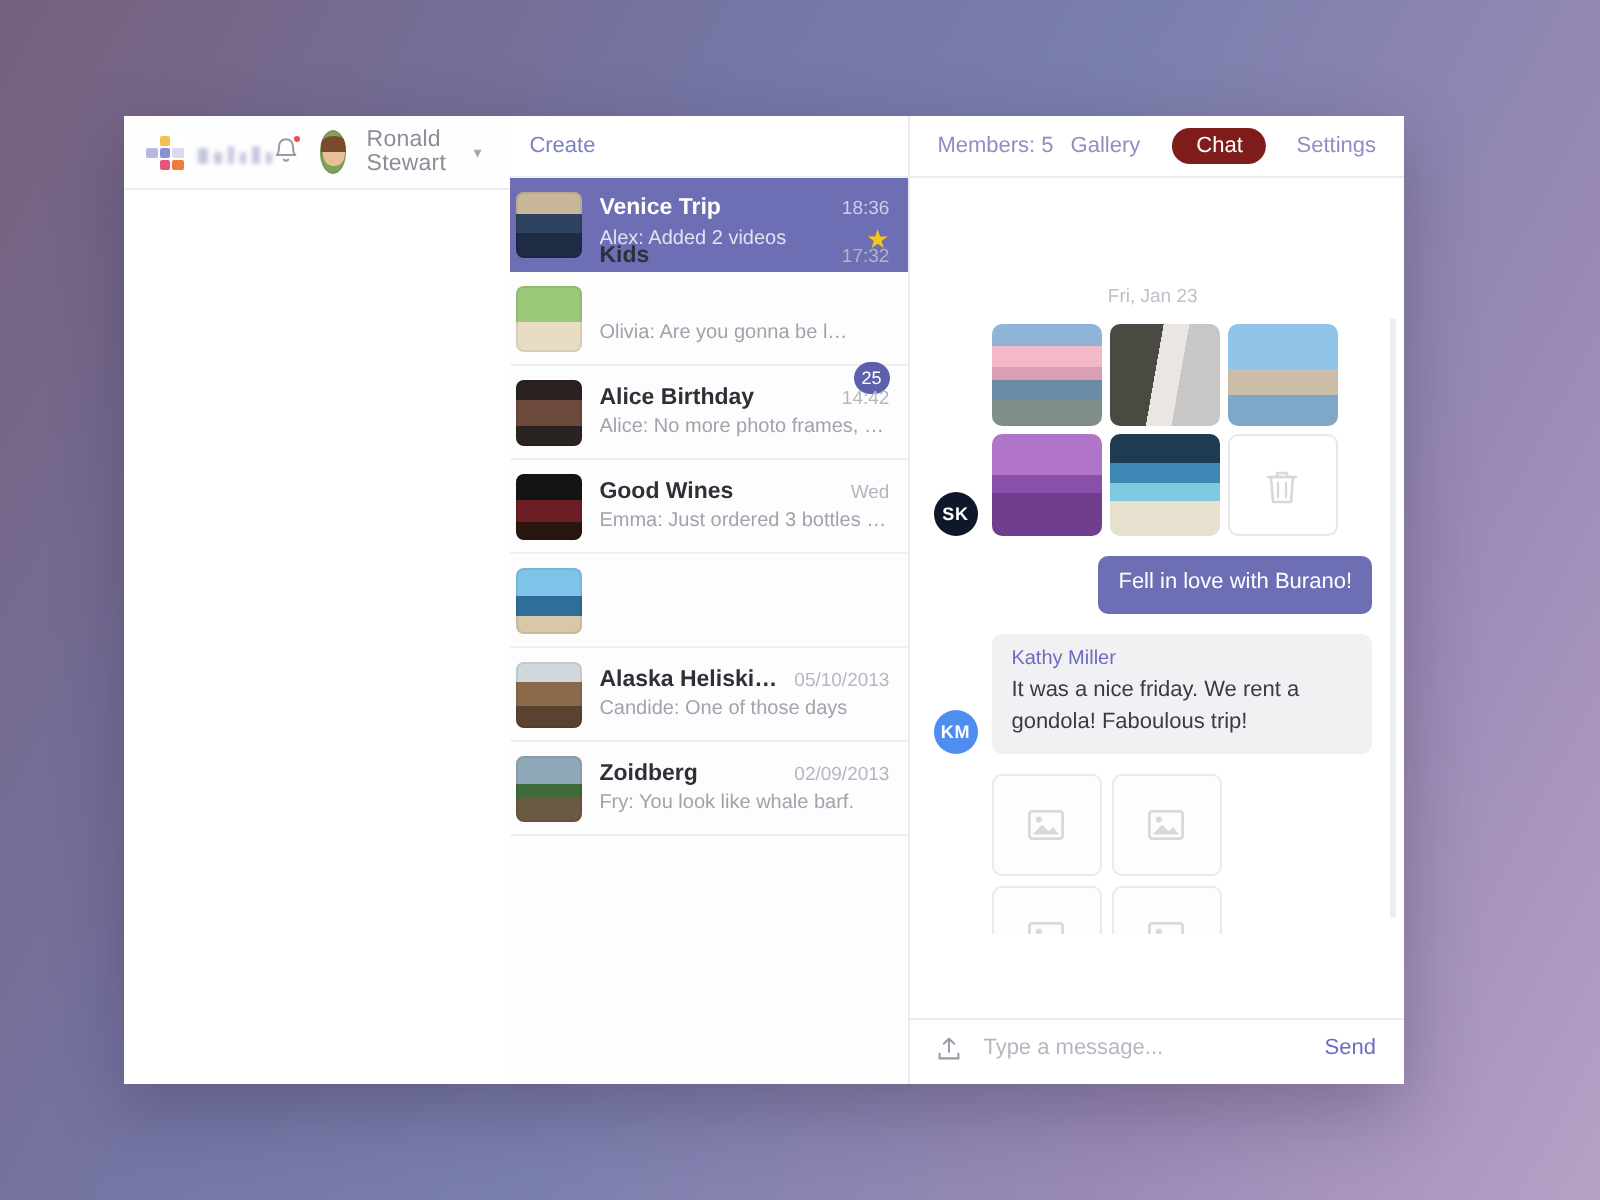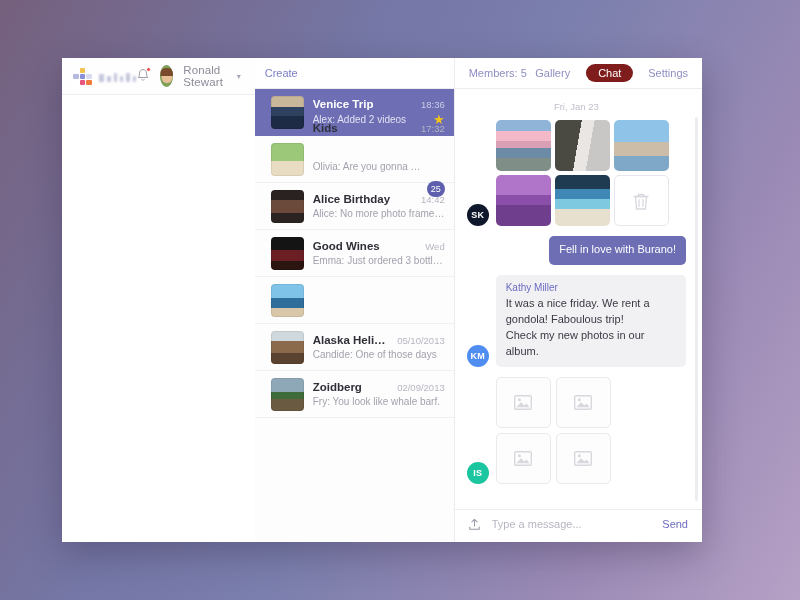--- a/index.html
+++ b/index.html
@@ -129,21 +129,21 @@
   }
   .search-box input::placeholder { color: #b0b0bd; }
   .create-link {
     font-size: 11px; color: #7b7fc4; cursor: pointer; white-space: nowrap;
   }
 
   .chat-list { flex: 1; overflow: hidden; }
   .chat-item {
     display: flex; align-items: center;
     gap: 9px;
-    padding: 7px 9px 7px 16px;
+    padding: 7px 9px 7px 3px;
     height: 47px;
     border-bottom: 1px solid #f0f0f4;
     cursor: pointer;
     position: relative;
   }
   .chat-item.active { background: #6d6eb4; border-bottom-color: #6d6eb4; }
   .thumb {
     width: 33px; height: 33px; flex: 0 0 33px;
     border-radius: 4px; overflow: hidden;
     position: relative;
@@ -169,21 +169,21 @@
   .chat-item.active .chat-preview { color: #e2e2f2; }
   .star { margin-left: auto; color: #f5c518; font-size: 13px; line-height: 1; }
   .badge {
     margin-left: auto;
     min-width: 16px; height: 16px; padding: 0 4px;
     border-radius: 8px; background: #5f60ad; color: #fff;
     font-size: 9px; display: flex; align-items: center; justify-content: center; margin-top: 44px;
   }
 
   
-  .main { flex: 1; display: flex; flex-direction: column; min-width: 0; min-height: 0; background:#fff; }
+  .main { flex: 1; display: flex; flex-direction: column; min-width: 0; min-height: 0; background:#fff;gap:42px; }
 
   .main-toolbar {
     height: 31px; flex: 0 0 31px;
     border-bottom: 1px solid #ebebf0;
     display: flex; align-items: center;
     padding: 0 14px;
     position: relative;
   }
   .members { font-size: 11px; color: #8e8ec2; }
   .seg {
@@ -452,21 +452,20 @@
 
         <div class="msg-row out">
           <div class="bubble out">Fell in love with Burano!</div>
         </div>
 
         <div class="msg-row">
           <div class="ava km">KM</div>
           <div class="bubble in">
             <div class="bub-name">Kathy Miller</div>
             <div>It was a nice friday. We rent a gondola! Faboulous trip!</div>
-            <div>Check my new photos in our album.</div>
           </div>
         </div>
 
         <div class="msg-row">
           <div class="ava is">IS</div>
           <div class="ph-grid" id="ph-grid">
               <div class="ph">
                 <svg width="18" height="15" viewBox="0 0 18 15">
                   <rect x="0.7" y="0.7" width="16.6" height="13.6" rx="1.4" fill="none" stroke="#d8d8de" stroke-width="1.4"></rect>
                   <circle cx="5.4" cy="4.8" r="1.5" fill="#d8d8de"></circle>

